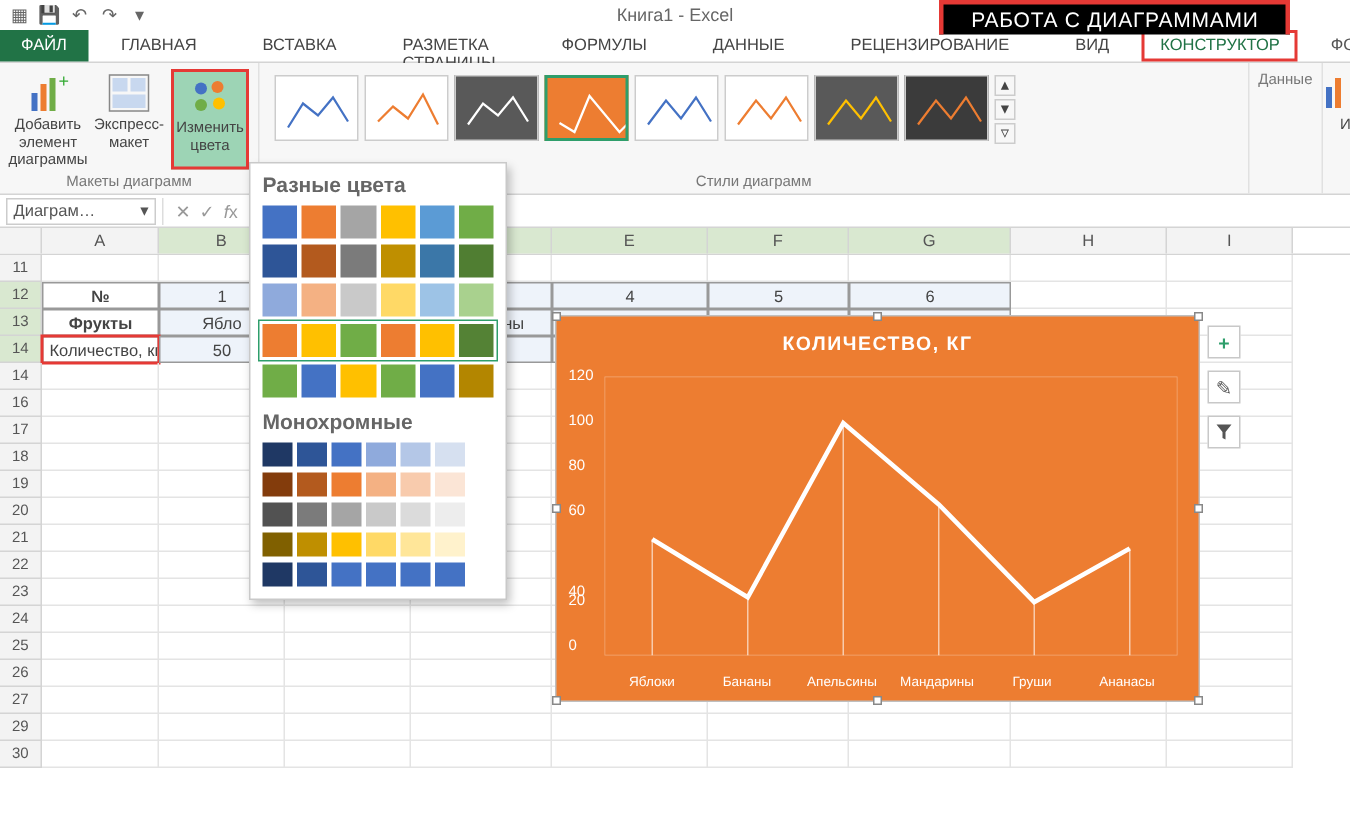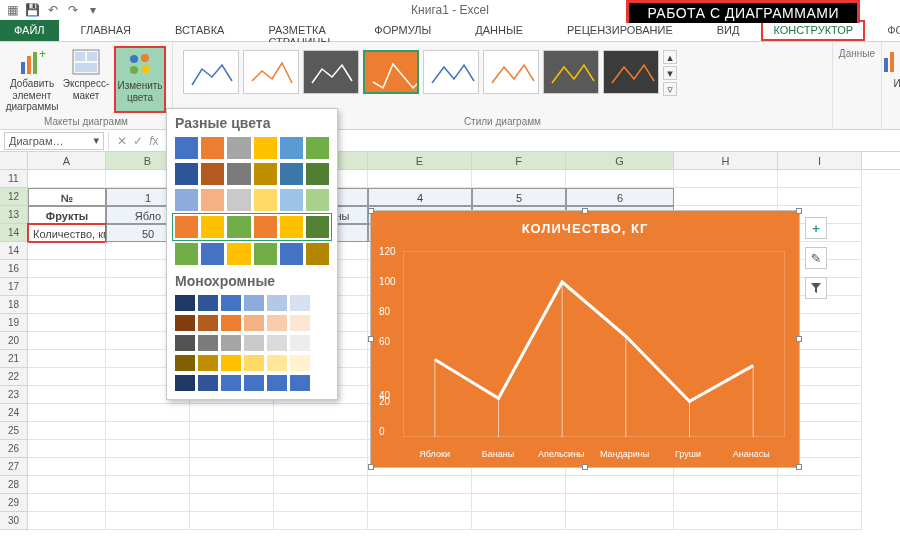--- a/index.html
+++ b/index.html
@@ -509,32 +509,20 @@
         <div class="cell cC"></div>
         <div class="cell cD"></div>
         <div class="cell cE"></div>
         <div class="cell cF"></div>
         <div class="cell cG"></div>
         <div class="cell cH"></div>
         <div class="cell cI"></div>
       </div>
       <div class="row">
         <div class="rh">27</div>
-        <div class="cell cA"></div>
-        <div class="cell cB"></div>
-        <div class="cell cC"></div>
-        <div class="cell cD"></div>
-        <div class="cell cE"></div>
-        <div class="cell cF"></div>
-        <div class="cell cG"></div>
-        <div class="cell cH"></div>
-        <div class="cell cI"></div>
-      </div>
-      <div class="row">
-        <div class="rh">28</div>
         <div class="cell cA"></div>
         <div class="cell cB"></div>
         <div class="cell cC"></div>
         <div class="cell cD"></div>
         <div class="cell cE"></div>
         <div class="cell cF"></div>
         <div class="cell cG"></div>
         <div class="cell cH"></div>
         <div class="cell cI"></div>
       </div>

